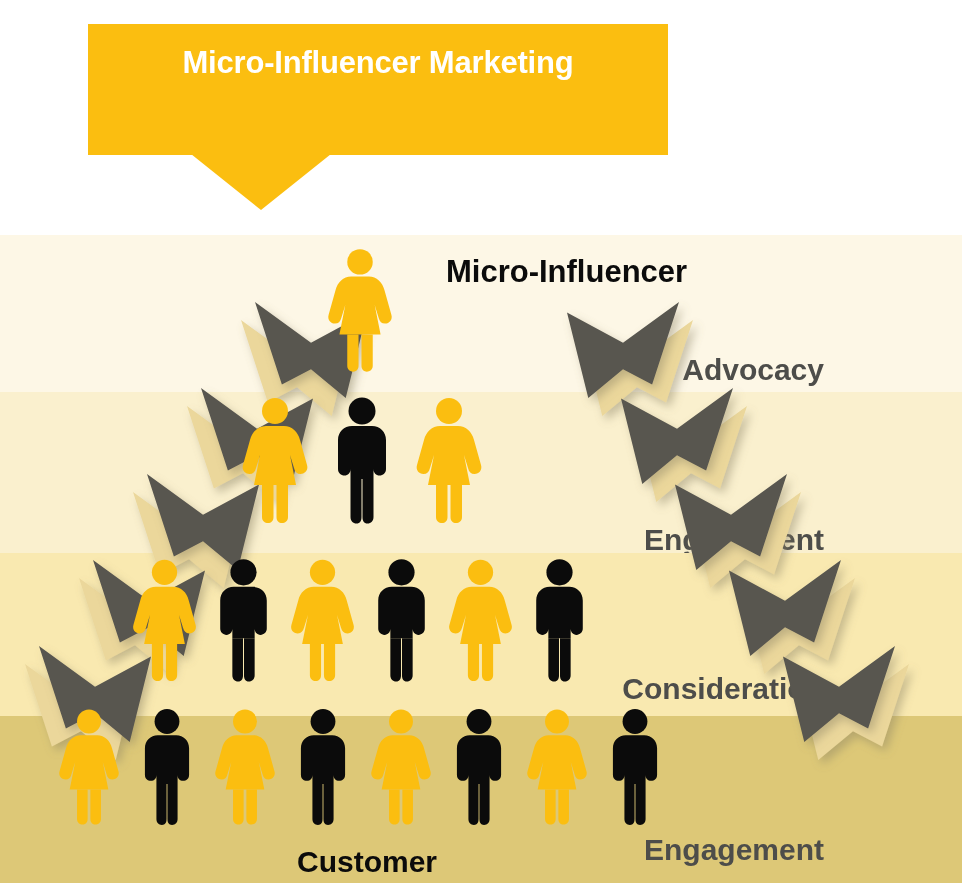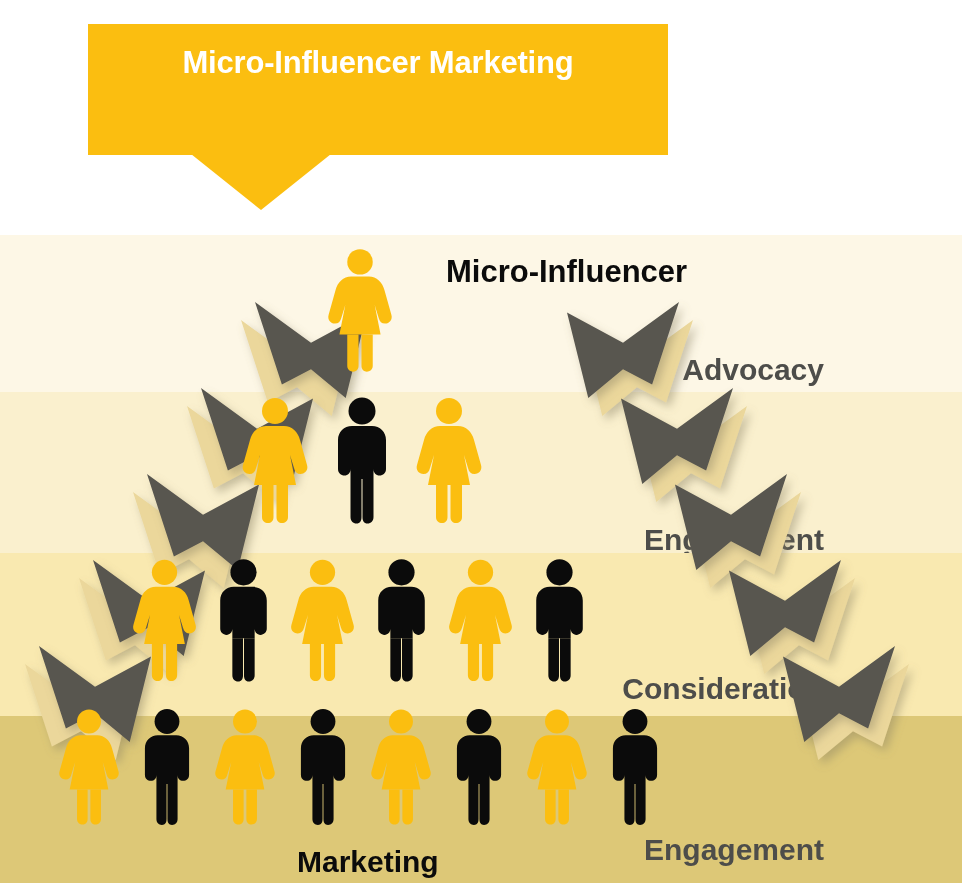--- a/index.html
+++ b/index.html
@@ -245,15 +245,15 @@
       </g>
   </svg>
 
   <div id="banner-wrap">
     <div id="banner-box"></div>
     <div id="banner-title">Micro-Influencer Marketing</div>
     <div id="banner-notch"></div>
   </div>
 
   <div class="overlay-label" id="label-top">Micro-Influencer</div>
-  <div class="overlay-label" id="label-bottom">Marketing</div>
+  <div class="overlay-label" id="label-bottom">Customer</div>
 
 </div>
 
 </body></html>

